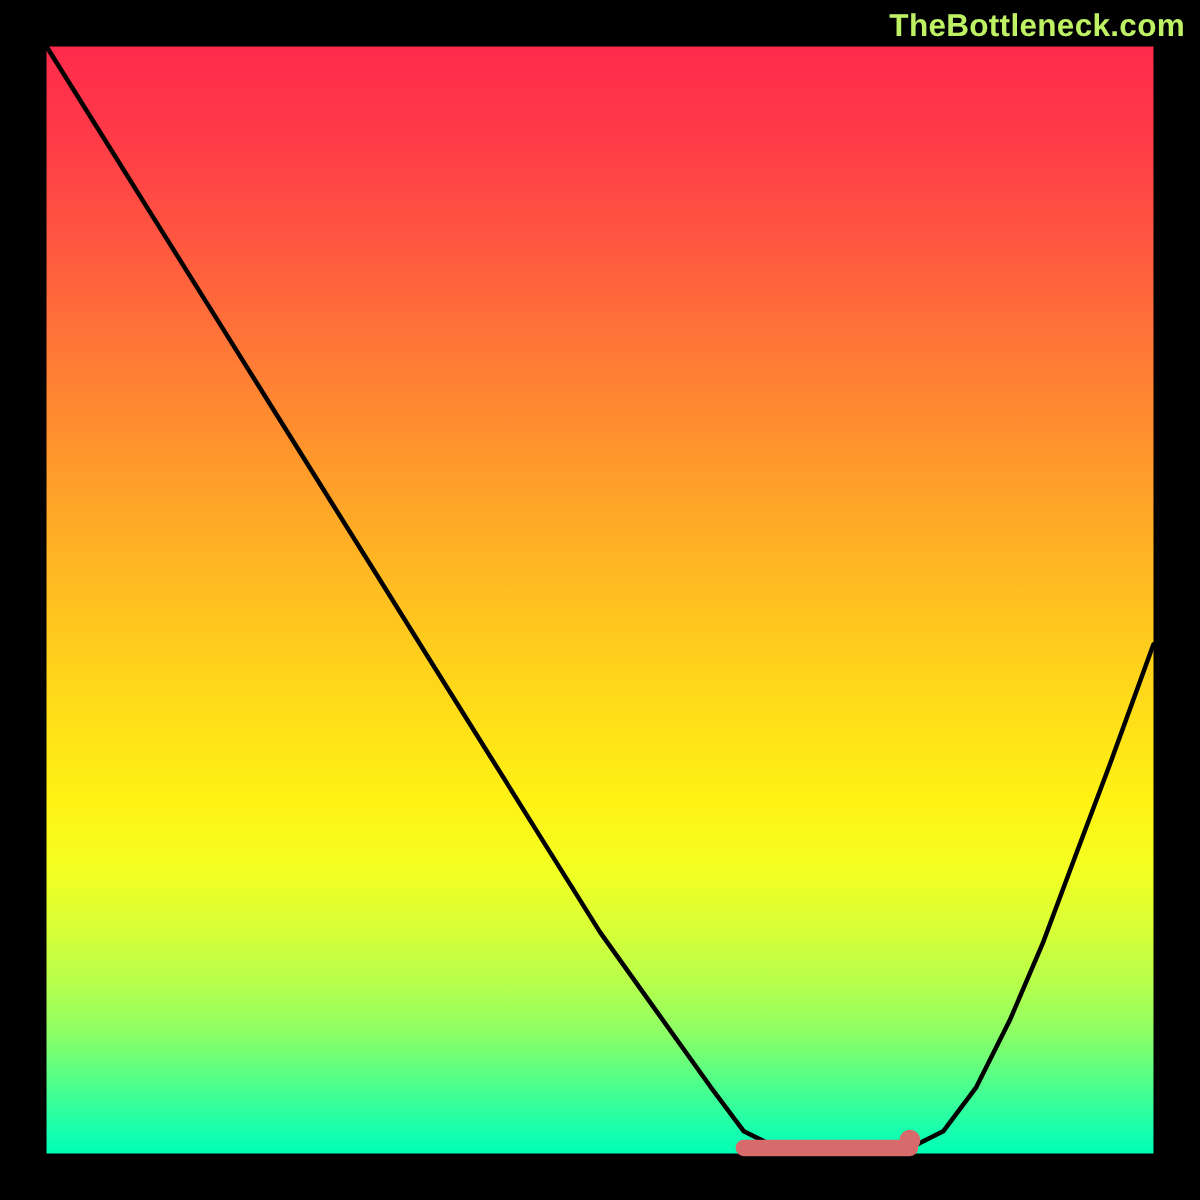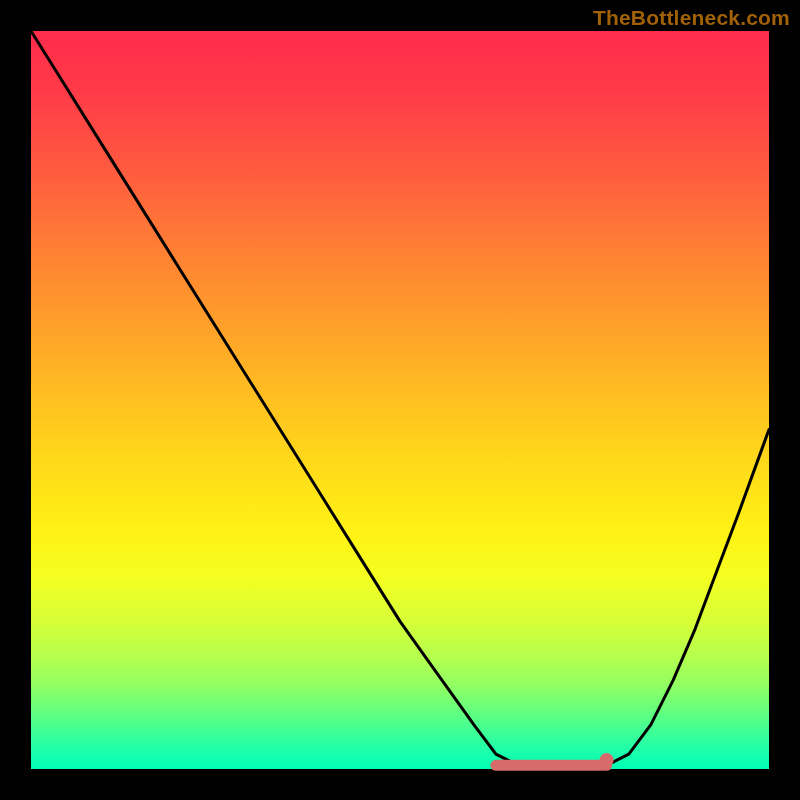--- a/index.html
+++ b/index.html
@@ -40,21 +40,21 @@
       #66ff7d 92%,
       #3dff96 95%,
       #17ffae 98%,
       #00ffb5 100%
     );
   }
   .watermark {
     position: absolute;
     top: 6px;
     right: 10px;
-    color: #a16207;
+    color: #bef264;
     font-size: 21px;
     font-weight: bold;
     letter-spacing: 0.2px;
     user-select: none;
   }
   svg.curve {
     position: absolute;
     left: 0;
     top: 0;
     width: 738px;

